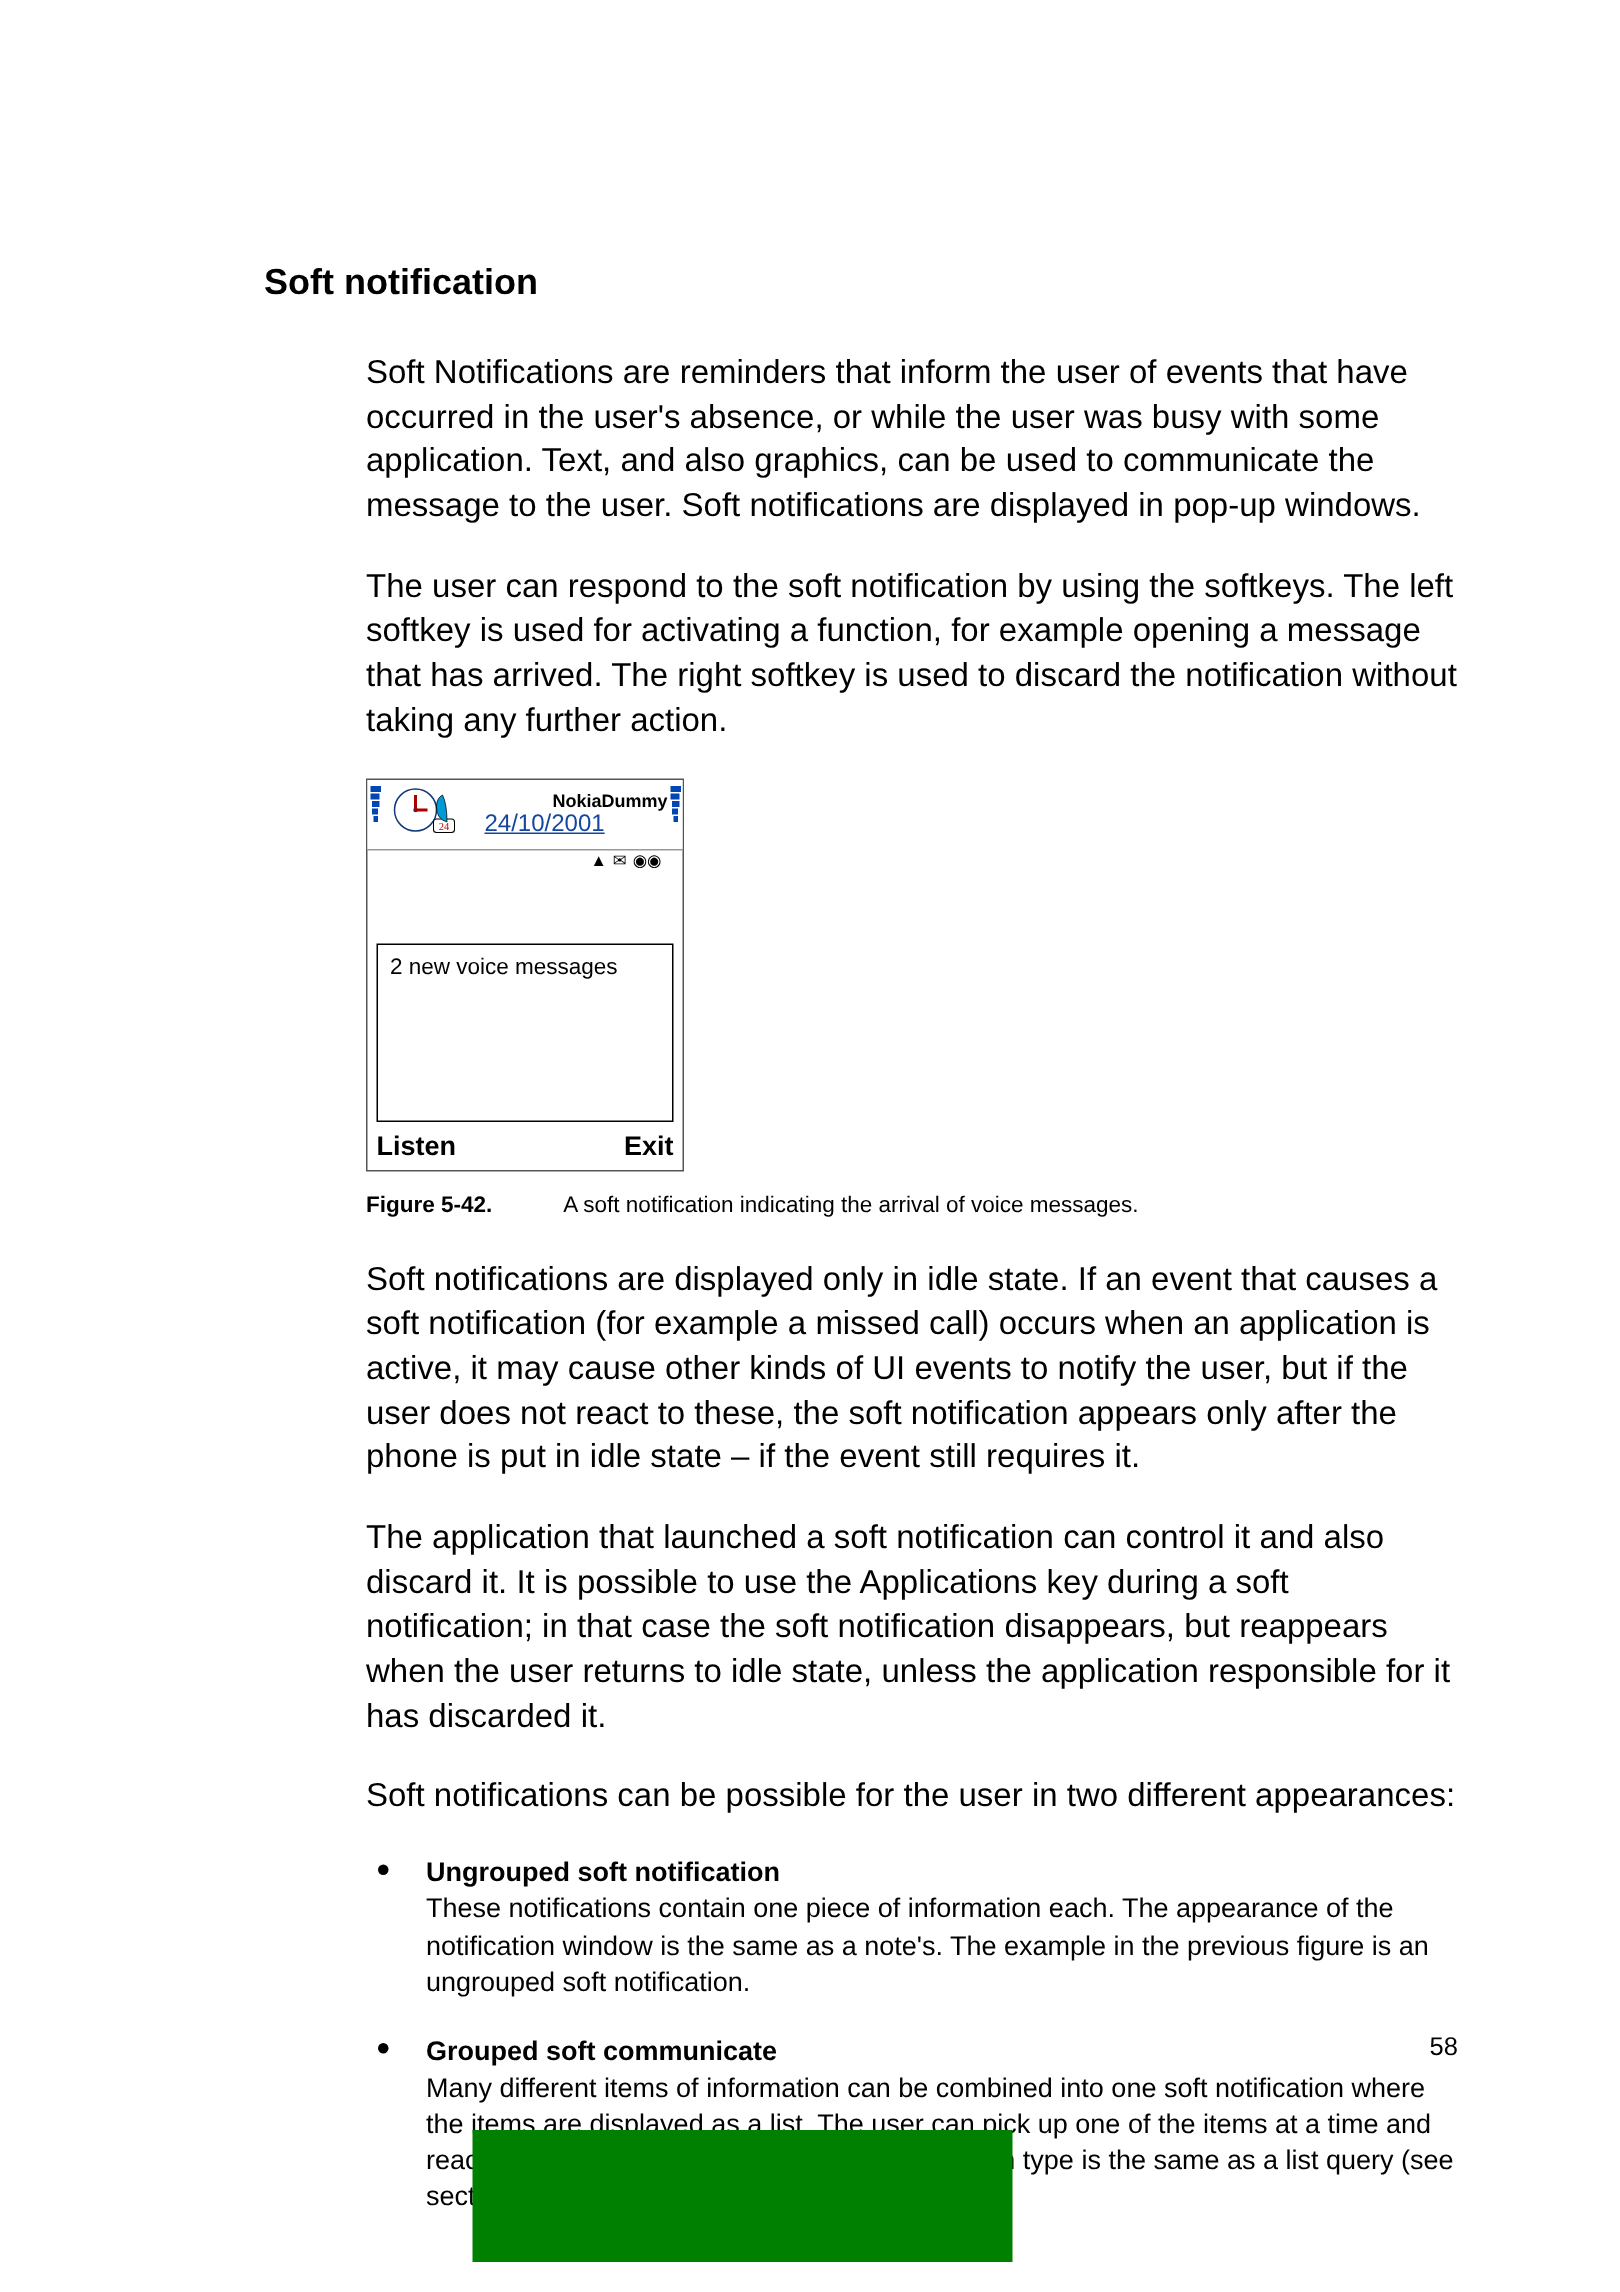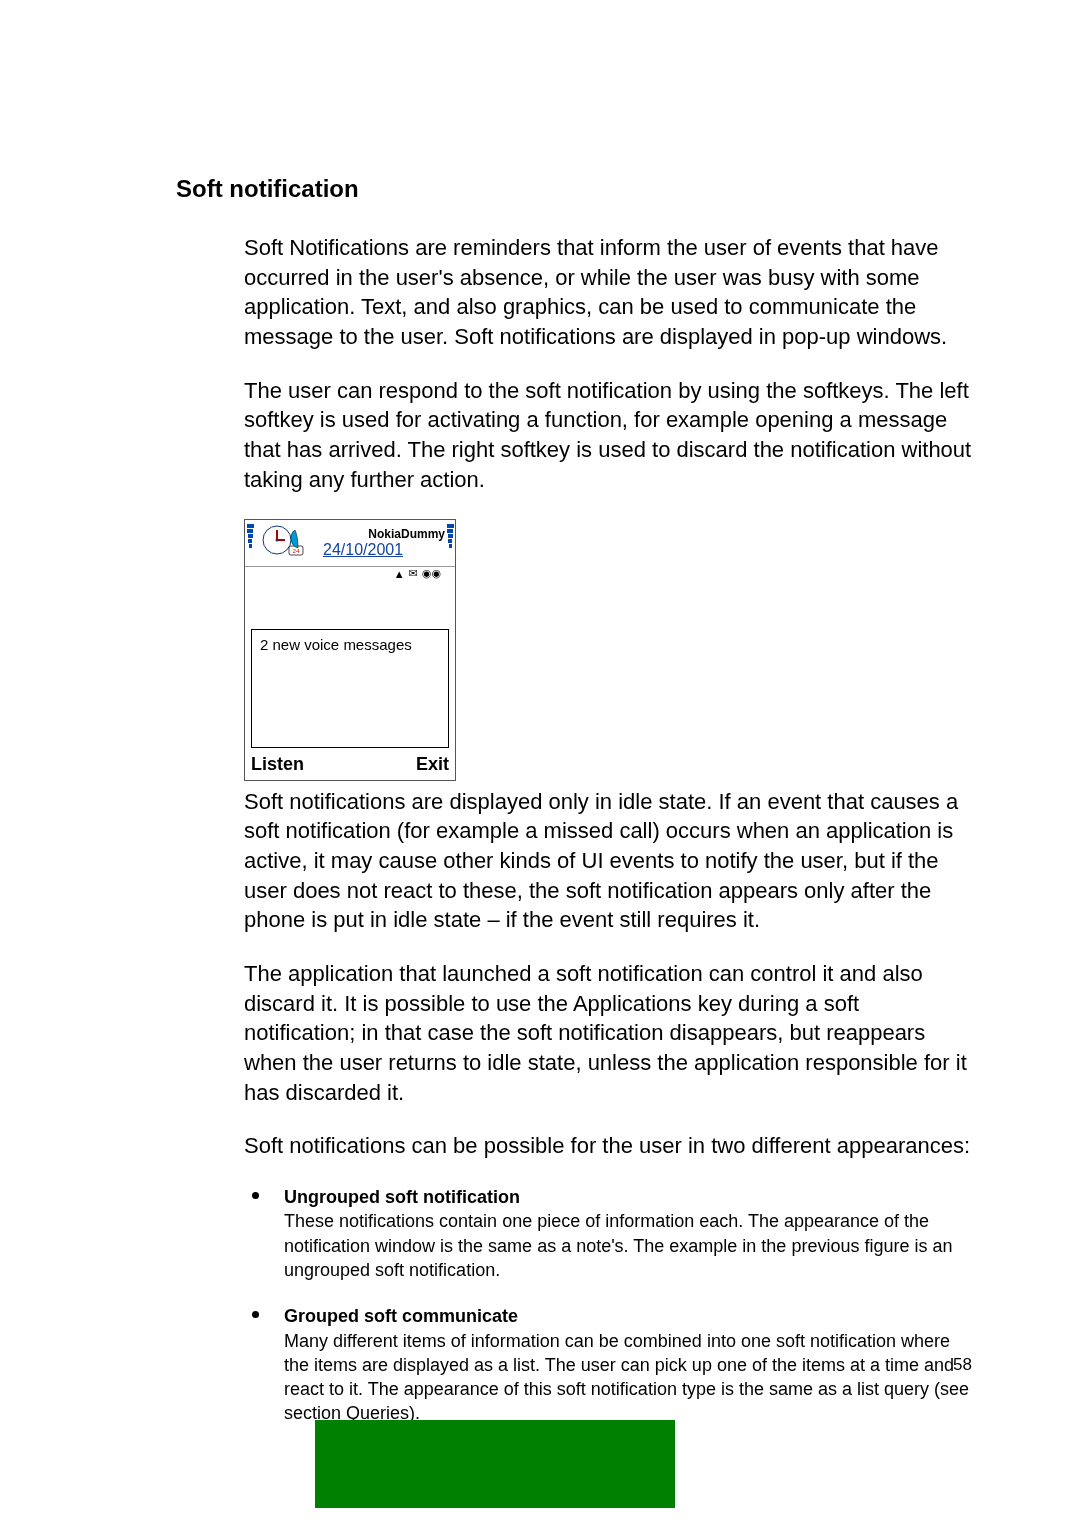--- a/index.html
+++ b/index.html
@@ -222,20 +222,24 @@
       </div>
       <div class="phone-middle">
         <div class="notif-box">2 new voice messages</div>
       </div>
       <div class="phone-softkeys">
         <span>Listen</span>
         <span>Exit</span>
       </div>
     </div>
 
+    <div class="figure-line">
+      <span class="figure-label">Figure 5-42.</span>
+      <span>A soft notification indicating the arrival of voice messages.</span>
+    </div>
 
     <div class="para">Soft notifications are displayed only in idle state. If an event that causes a soft notification (for example a missed call) occurs when an application is active, it may cause other kinds of UI events to notify the user, but if the user does not react to these, the soft notification appears only after the phone is put in idle state – if the event still requires it.</div>
     <div class="para">The application that launched a soft notification can control it and also discard it. It is possible to use the Applications key during a soft notification; in that case the soft notification disappears, but reappears when the user returns to idle state, unless the application responsible for it has discarded it.</div>
     <div class="para">Soft notifications can be possible for the user in two different appearances:</div>
 
     <div class="bullet-item">
       <span class="dot"></span>
       <span class="bullet-title">Ungrouped soft notification</span><br>
       <span>These notifications contain one piece of information each. The appearance of the notification window is the same as a note's. The example in the previous figure is an ungrouped soft notification.</span>
     </div>

